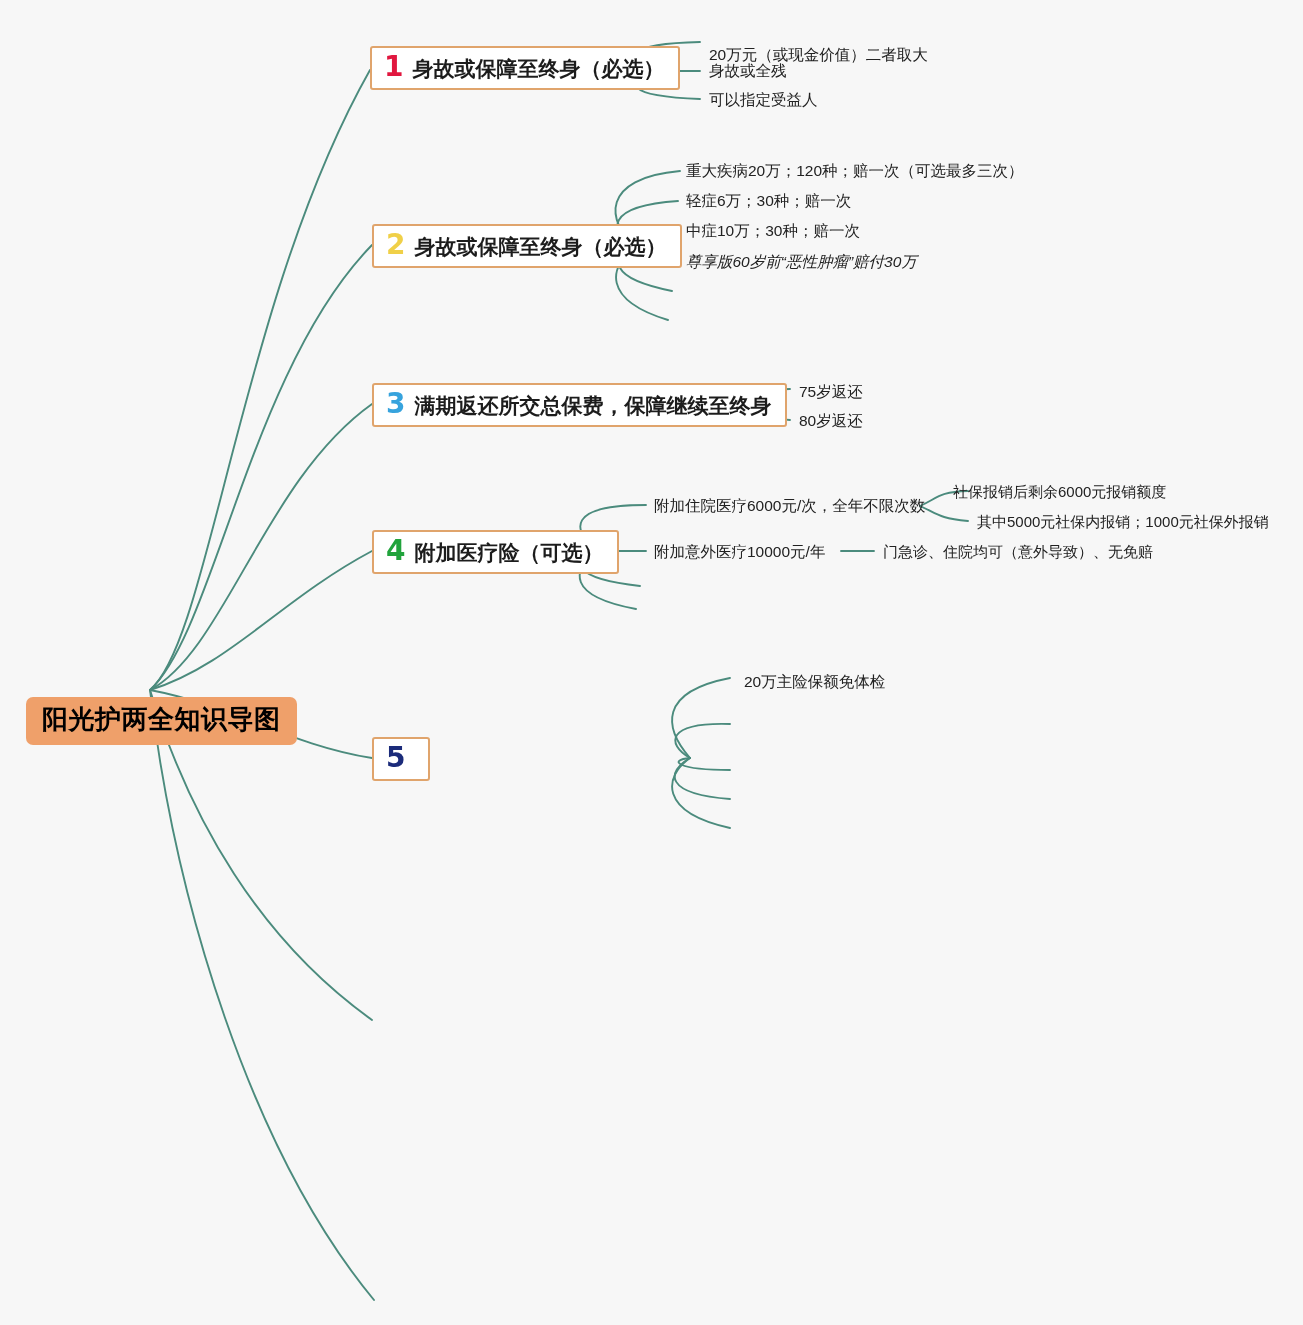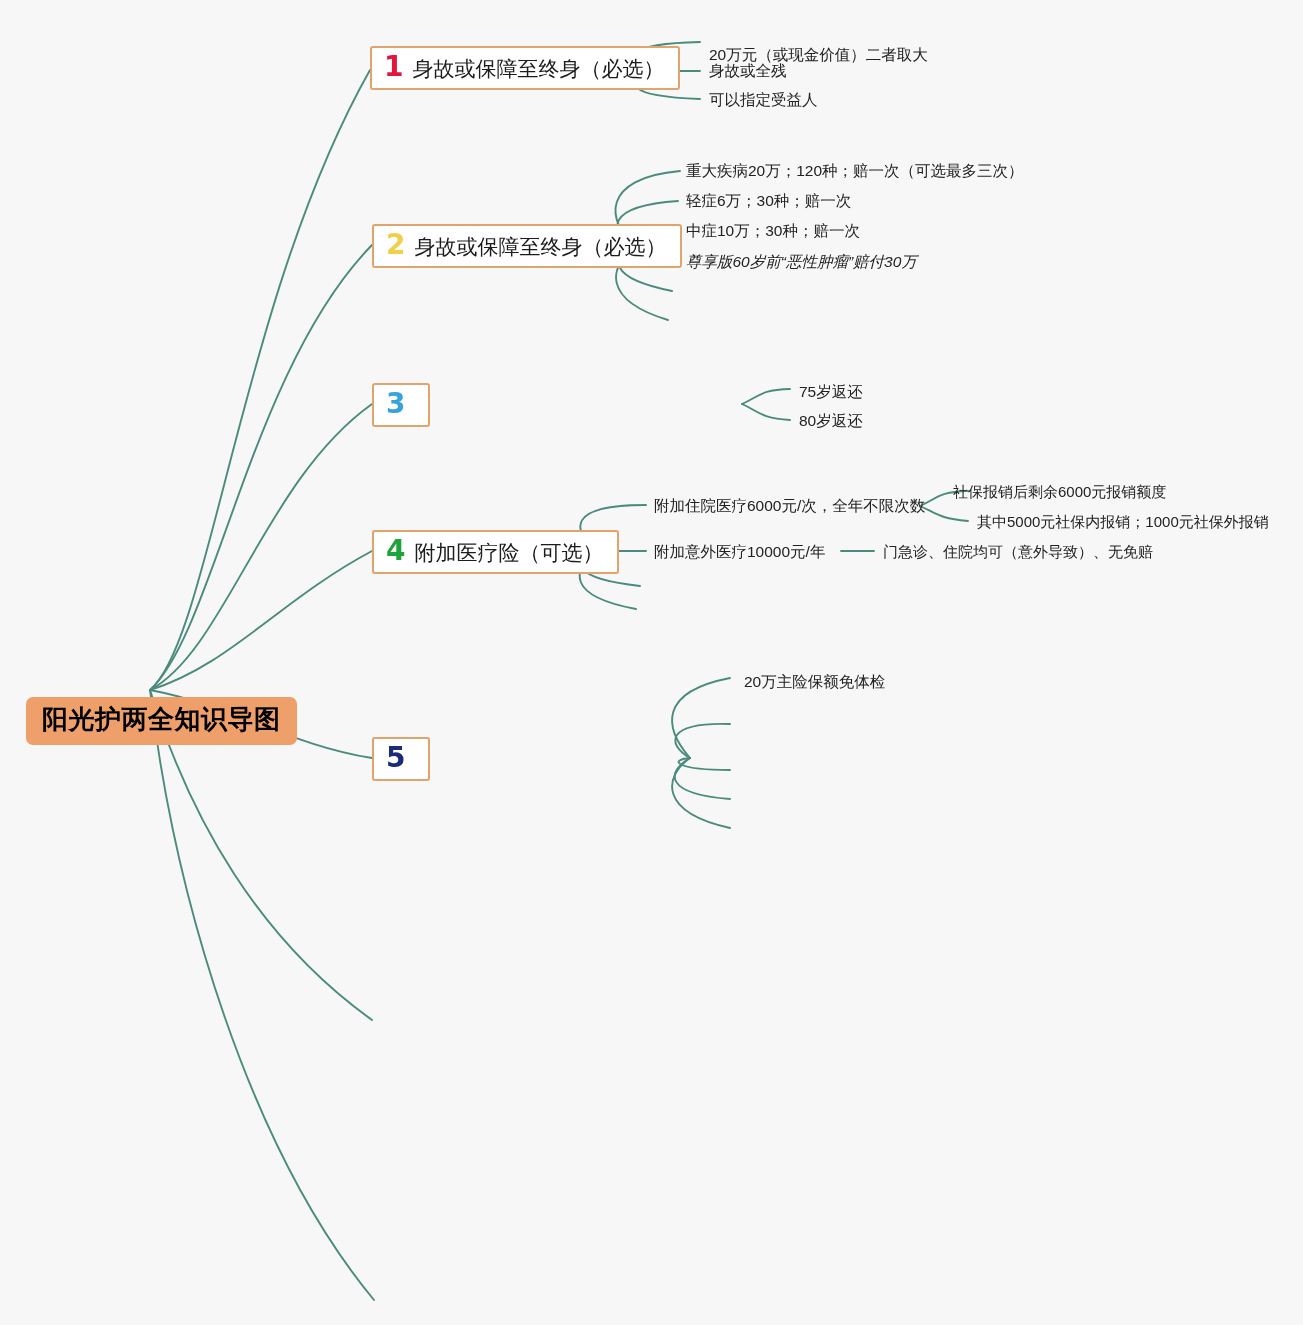--- a/index.html
+++ b/index.html
@@ -56,21 +56,21 @@
   .branch-num {
     font-size: 28px;
     font-weight: bold;
     margin-right: 9px;
     font-family: "DejaVu Sans", "Liberation Sans", sans-serif;
     line-height: 1;
   }
   .branch-label {
     font-size: 21px;
     color: #1c1c1c;
-    font-weight: 400;
+    font-weight: 700;
   }
 
   
   .leaf {
     position: absolute;
     font-size: 15.5px;
     color: #222222;
     white-space: nowrap;
     line-height: 1.2;
     font-family: "Liberation Sans", "DejaVu Sans", sans-serif;
@@ -144,20 +144,21 @@
     <span class="branch-num" style="color: rgb(240, 208, 72);">2</span>
     <span class="branch-label">身故或保障至终身（必选）</span>
   </div>
   <div class="leaf" style="left:686px; top:162px;">重大疾病20万；120种；赔一次（可选最多三次）</div>
   <div class="leaf" style="left:686px; top:192px;">轻症6万；30种；赔一次</div>
   <div class="leaf" style="left:686px; top:222px;">中症10万；30种；赔一次</div>
   <div class="leaf" style="left:686px; top:253px;font-style:italic;">尊享版60岁前“恶性肿瘤”赔付30万</div>
 
   <div class="branch-box" style="left:372px; top:383px;">
     <span class="branch-num" style="color: rgb(55, 163, 221);">3</span>
+    <span class="branch-label">满期返还所交总保费，保障继续至终身</span>
   </div>
   <div class="leaf" style="left:799px; top:383px;">75岁返还</div>
   <div class="leaf" style="left:799px; top:412px;">80岁返还</div>
 
   <div class="branch-box" style="left:372px; top:530px;">
     <span class="branch-num" style="color: rgb(33, 163, 60);">4</span>
     <span class="branch-label">附加医疗险（可选）</span>
   </div>
   <div class="leaf" style="left:654px; top:497px;">附加住院医疗6000元/次，全年不限次数</div>
   <div class="leaf" style="left:654px; top:543px;">附加意外医疗10000元/年</div>

